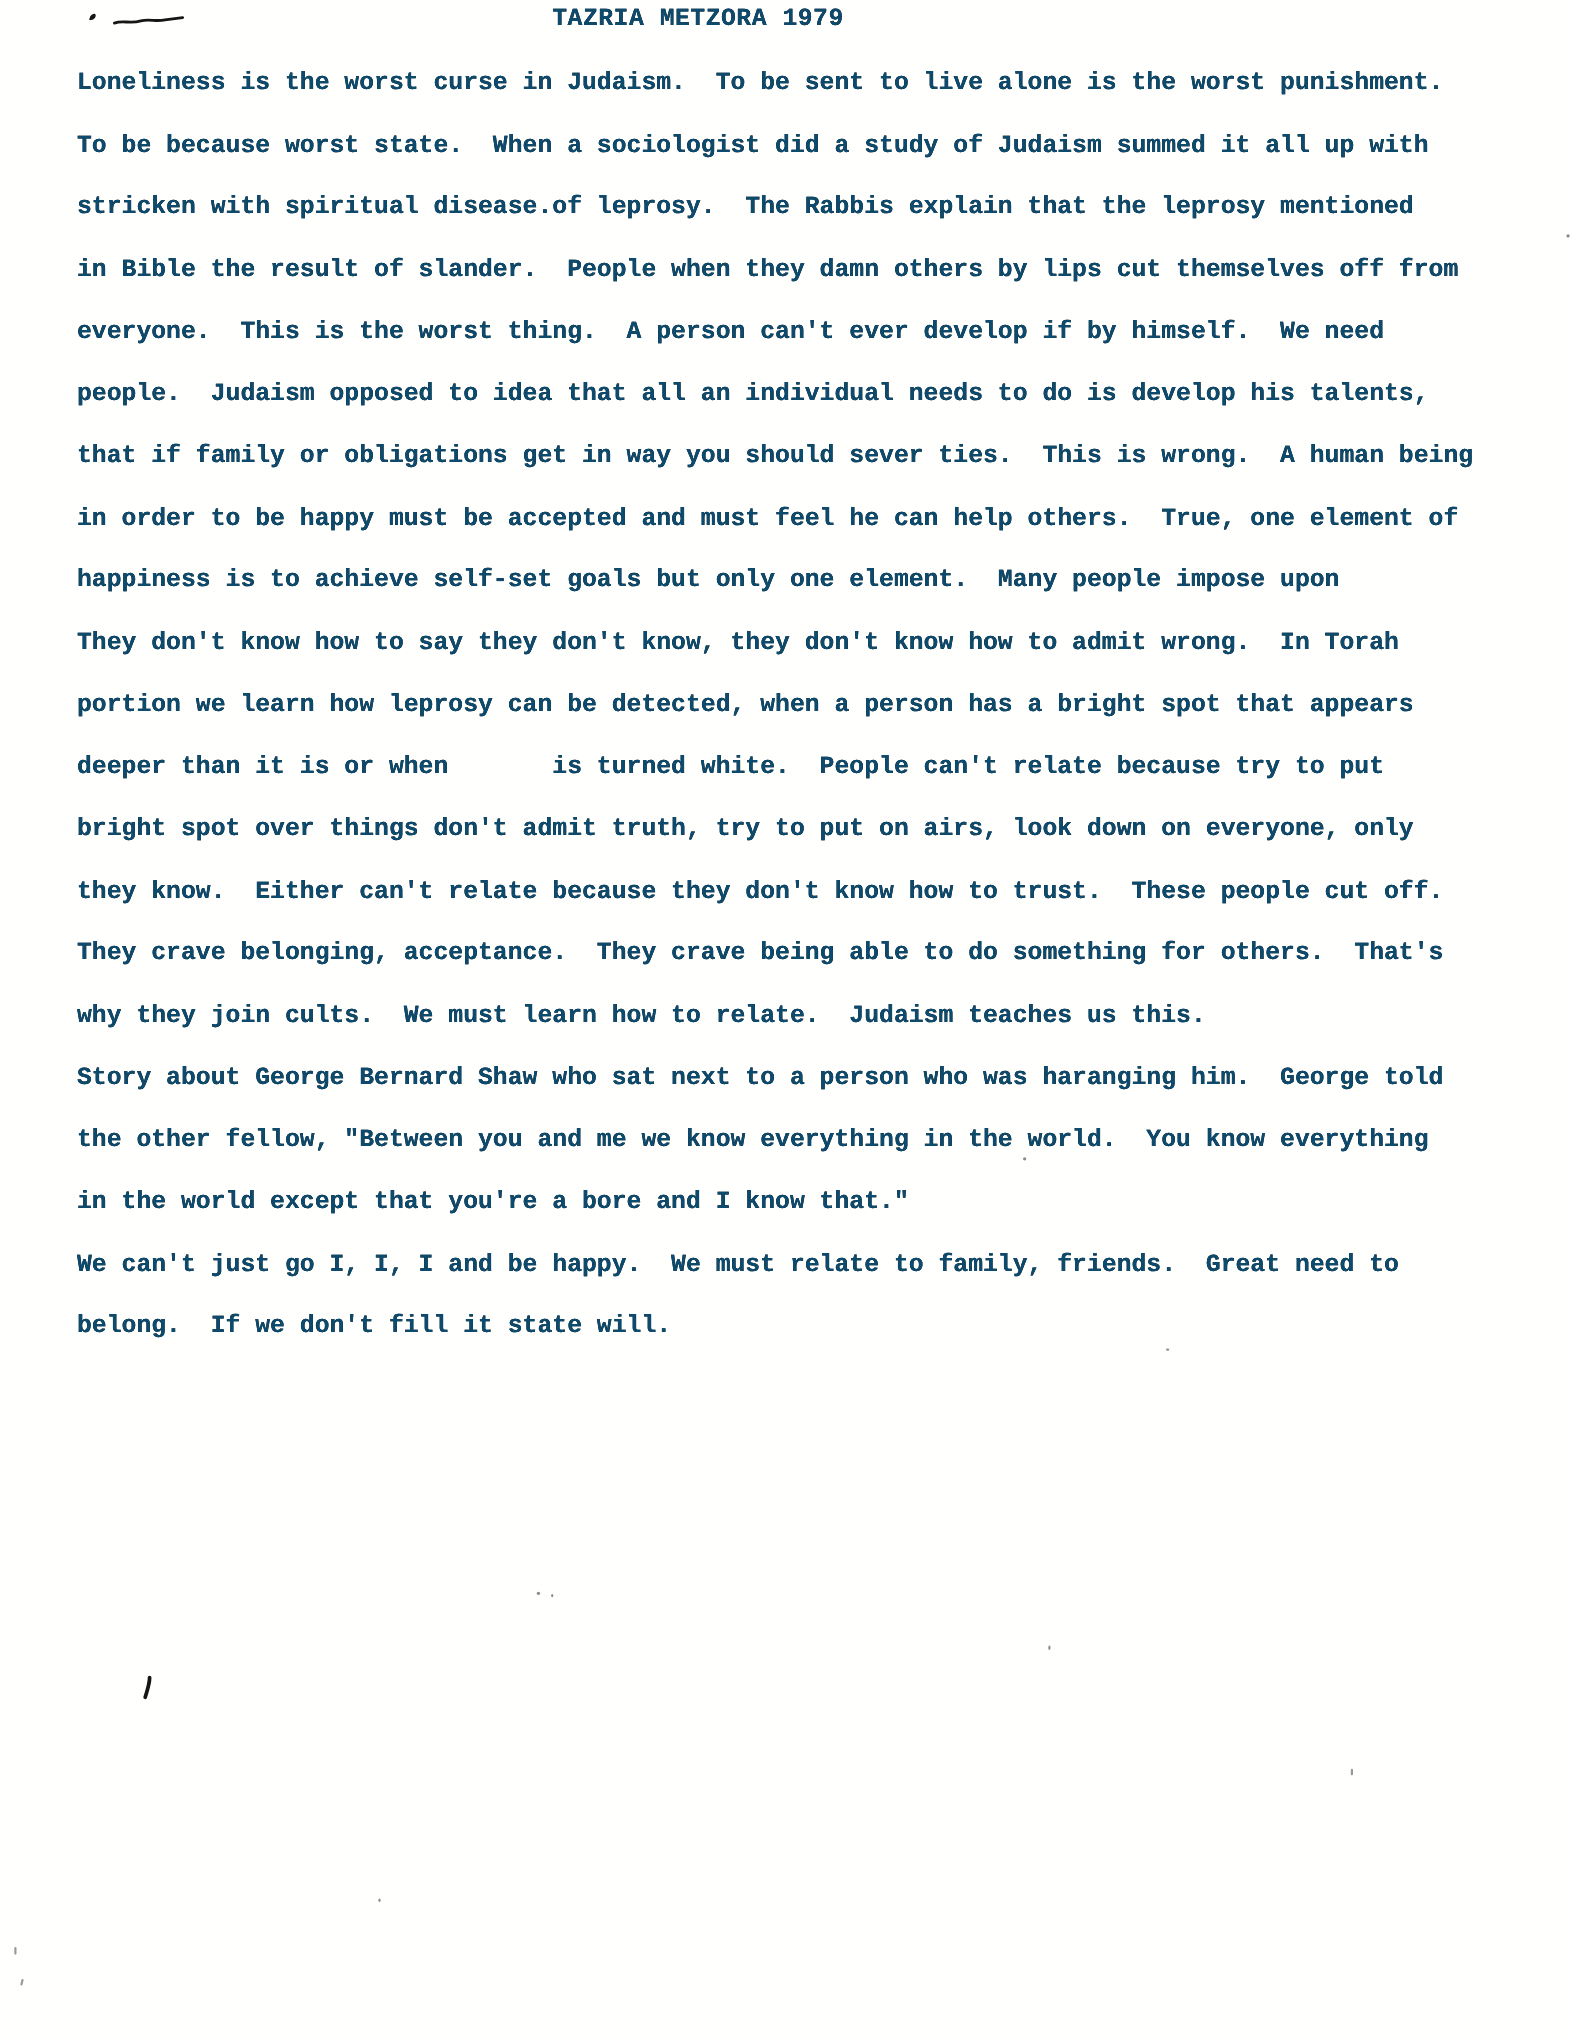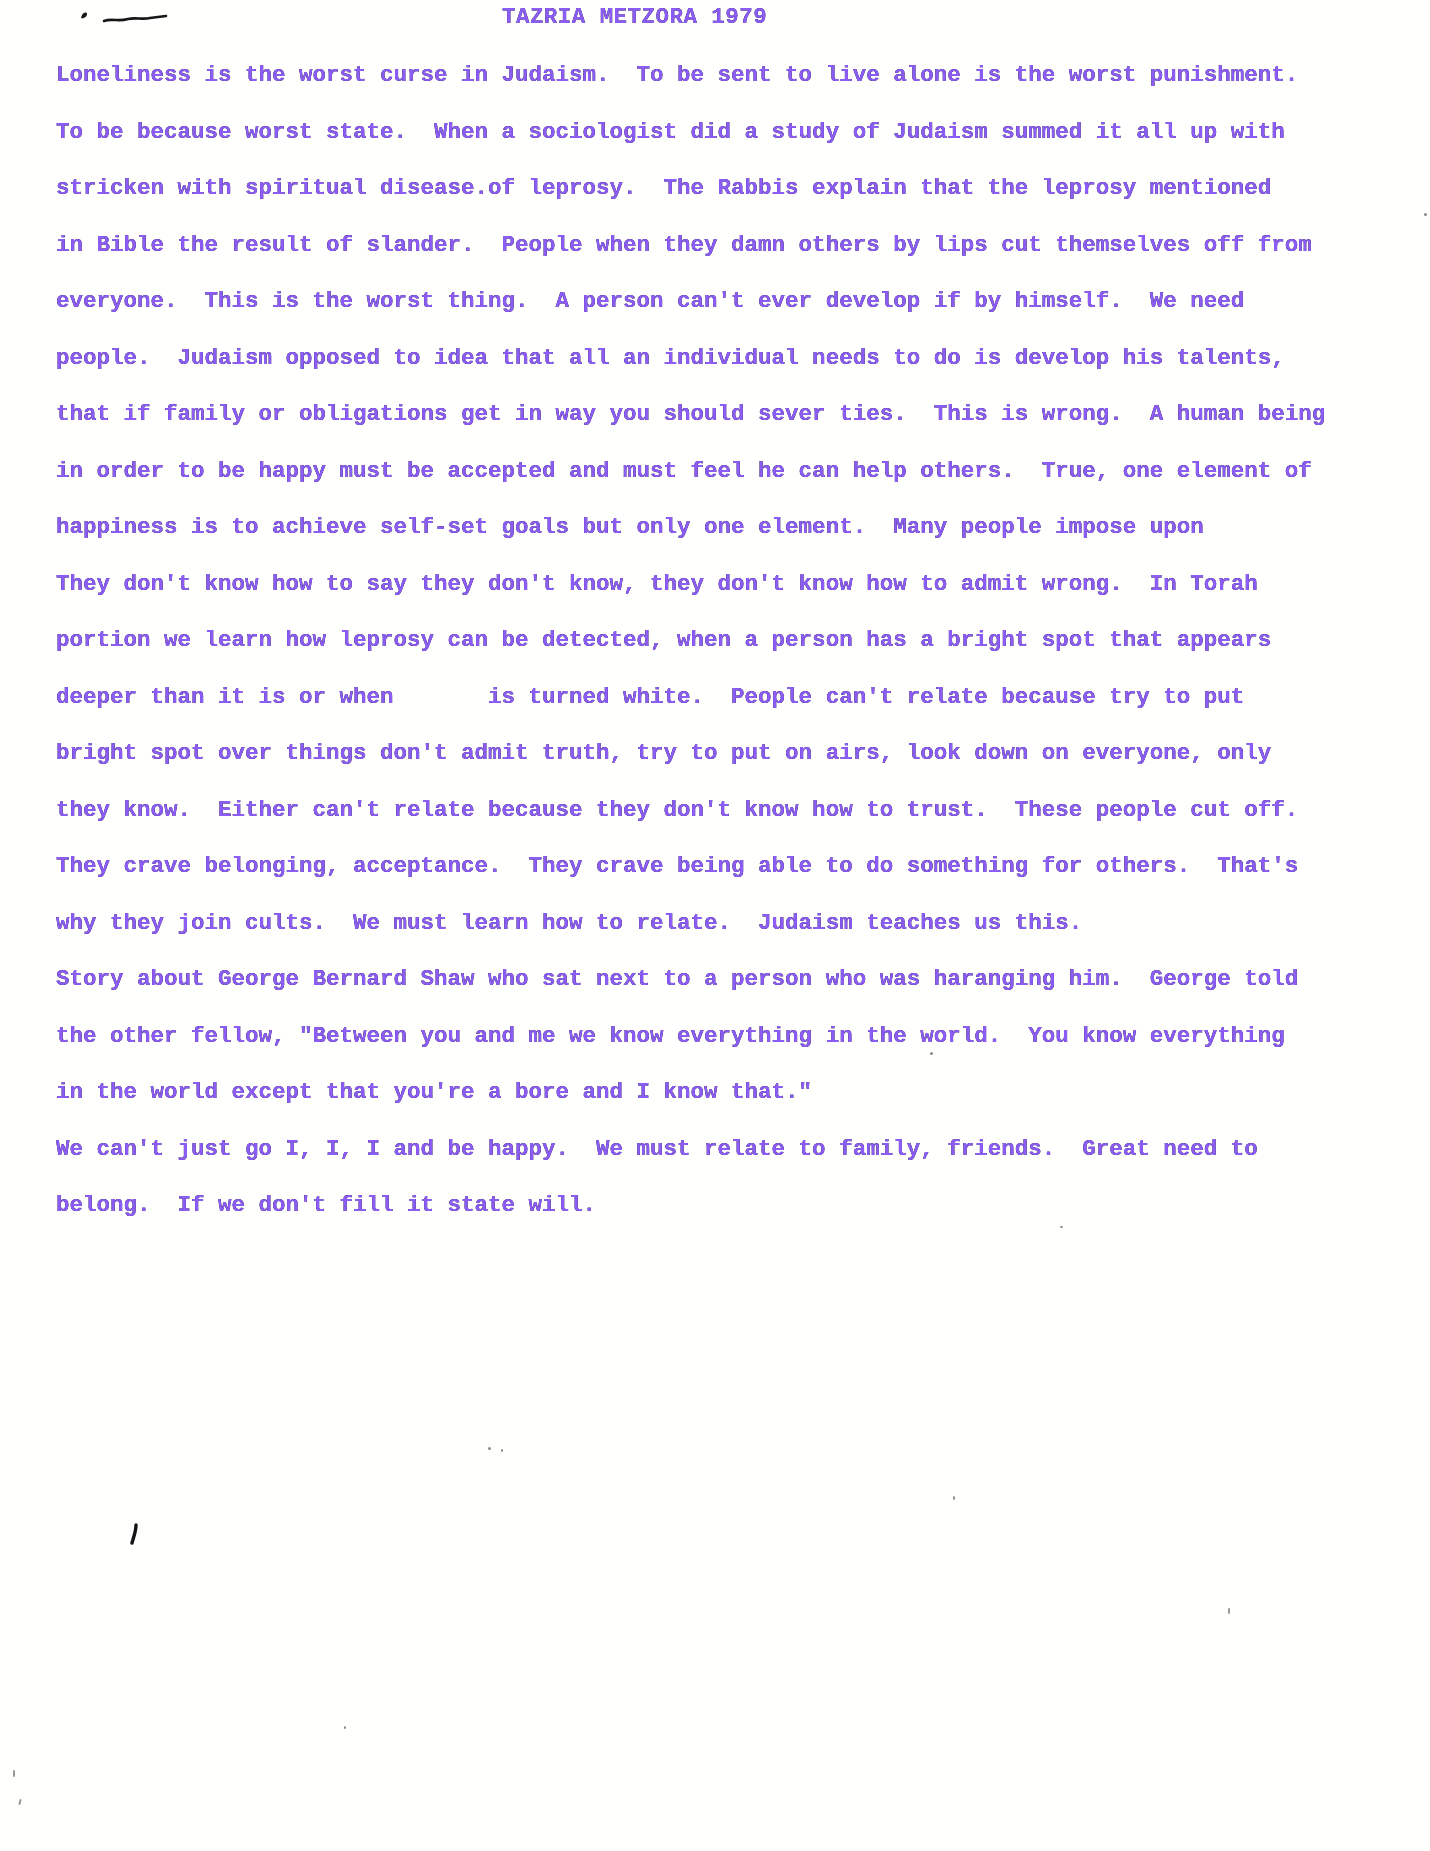--- a/index.html
+++ b/index.html
@@ -7,37 +7,37 @@
     padding: 0;
     background: #ffffff;
   }
   .sheet {
     position: relative;
     width: 1430px;
     height: 1851px;
     background: #fffffe;
     overflow: hidden;
     font-family: "Liberation Mono", "DejaVu Sans Mono", monospace;
-    color: #8b5cf6;
+    color: #0c4a6e;
   }
   .doc-title {
     position: absolute;
     top: 2px;
     left: 502px;
     font-size: 22.5px;
     line-height: 30px;
     font-weight: bold;
     letter-spacing: 0.45px;
     white-space: pre;
     text-shadow: 0 0 0.6px #000;
   }
   .doc-body {
     position: absolute;
     top: 47px;
-    left: 56px;
+    left: 70px;
     width: 1340px;
   }
   .text-line {
     white-space: pre;
     font-size: 22.5px;
     line-height: 56.5px;
     height: 56.5px;
     font-weight: bold;
     text-shadow: 0 0 0.6px #000;
   }

